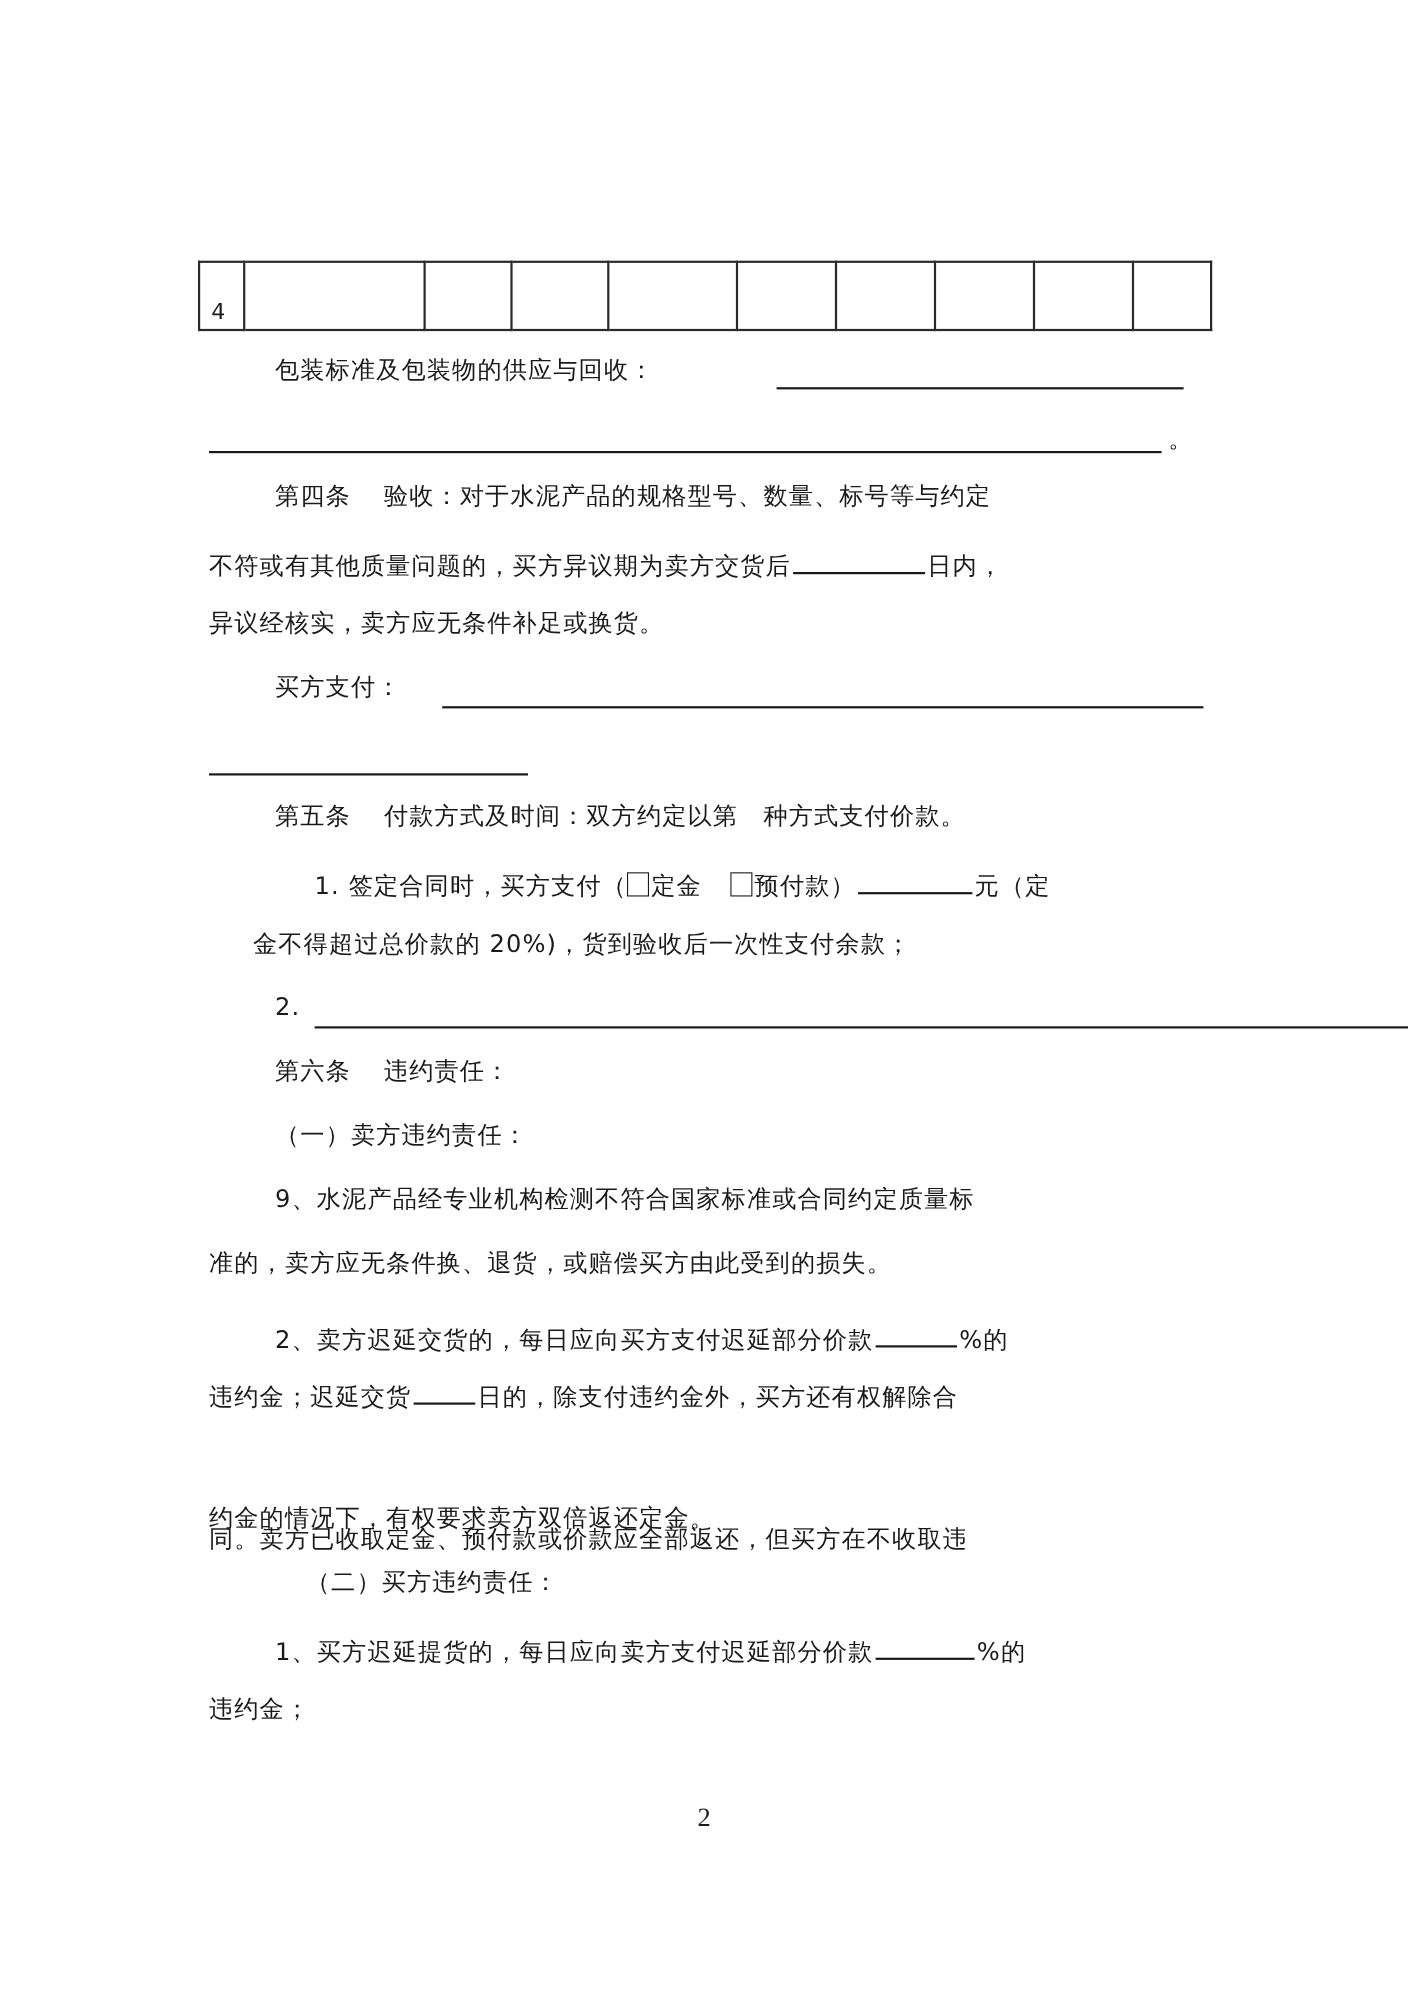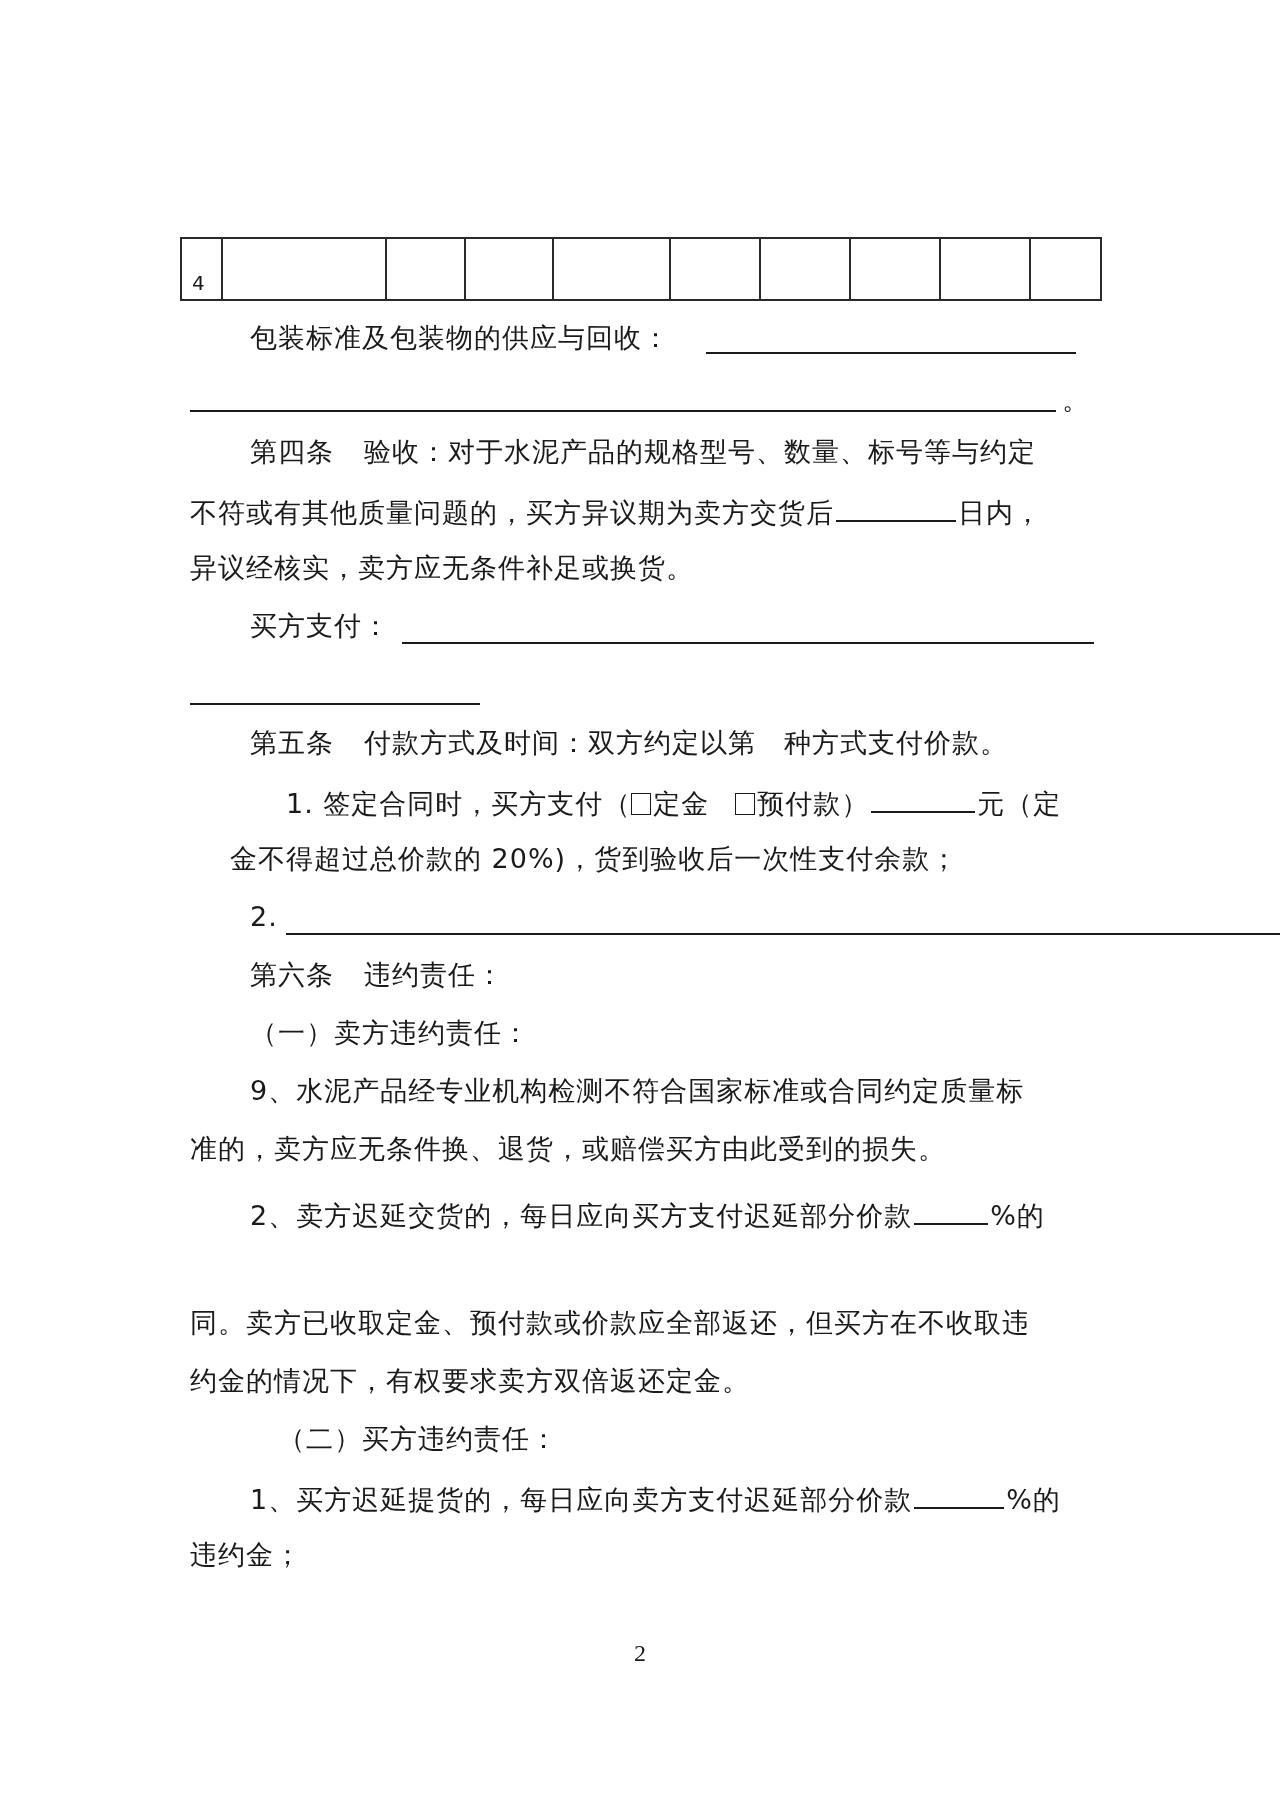--- a/index.html
+++ b/index.html
@@ -13,21 +13,21 @@
       position: absolute; left: 180px; top: 237px;
       border-collapse: collapse; table-layout: fixed;
       width: 922px; height: 60px;
     }
     table.spec td {
       border: 2px solid #2a2a2a; padding: 0; height: 56px;
       font-size: 20px; vertical-align: bottom;
     }
     table.spec td.num { padding: 0 0 4px 10px; }
     .line {
-      position: absolute; left: 0; font-size: 27px; line-height: 36px;
+      position: absolute; left: 0; font-size: 22px; line-height: 36px;
       white-space: nowrap; letter-spacing: 1px;
     }
     .blank {
       display: inline-block; border-bottom: 2px solid #1a1a1a;
       height: 28px; vertical-align: baseline; margin: 0 2px;
     }
     .rule {
       position: absolute; height: 0; border-top: 2px solid #1a1a1a;
     }
     .box {
@@ -104,21 +104,24 @@
 
   <div class="line" style="left:250px; top:957px;">
     <span>第六条</span><span style="display:inline-block;width:30px"></span><span>违约责任：</span>
   </div>
   <div class="line" style="left:250px; top:1015px;">（一）卖方违约责任：</div>
   <div class="line" style="left:250px; top:1073px;">9、水泥产品经专业机构检测不符合国家标准或合同约定质量标</div>
   <div class="line" style="left:190px; top:1131px;">准的，卖方应无条件换、退货，或赔偿买方由此受到的损失。</div>
   <div class="line" style="left:250px; top:1195px;">
     <span>2、卖方迟延交货的，每日应向买方支付迟延部分价款</span><span class="blank" style="width:74px"></span><span>%的</span>
   </div>
-  <div class="line" style="left:190px; top:1305px;">同。卖方已收取定金、预付款或价款应全部返还，但买方在不收取违</div>
+  <div class="line" style="left:190px; top:1247px;">
+    <span>违约金；迟延交货</span><span class="blank" style="width:56px"></span><span>日的，除支付违约金外，买方还有权解除合</span>
+  </div>
+  <div class="line" style="left:190px; top:1383px;font-family:Liberation Mono, monospace;">同。卖方已收取定金、预付款或价款应全部返还，但买方在不收取违</div>
   <div class="line" style="left:190px; top:1363px;">约金的情况下，有权要求卖方双倍返还定金。</div>
 
   <div class="line" style="left:250px; top:1421px;margin-left:28px;">（二）买方违约责任：</div>
   <div class="line" style="left:250px; top:1479px;">
     <span>1、买方迟延提货的，每日应向卖方支付迟延部分价款</span><span class="blank" style="width:90px"></span><span>%的</span>
   </div>
   <div class="line" style="left:190px; top:1537px;">违约金；</div>
 
   <div class="page-number">2</div>
 </div>

